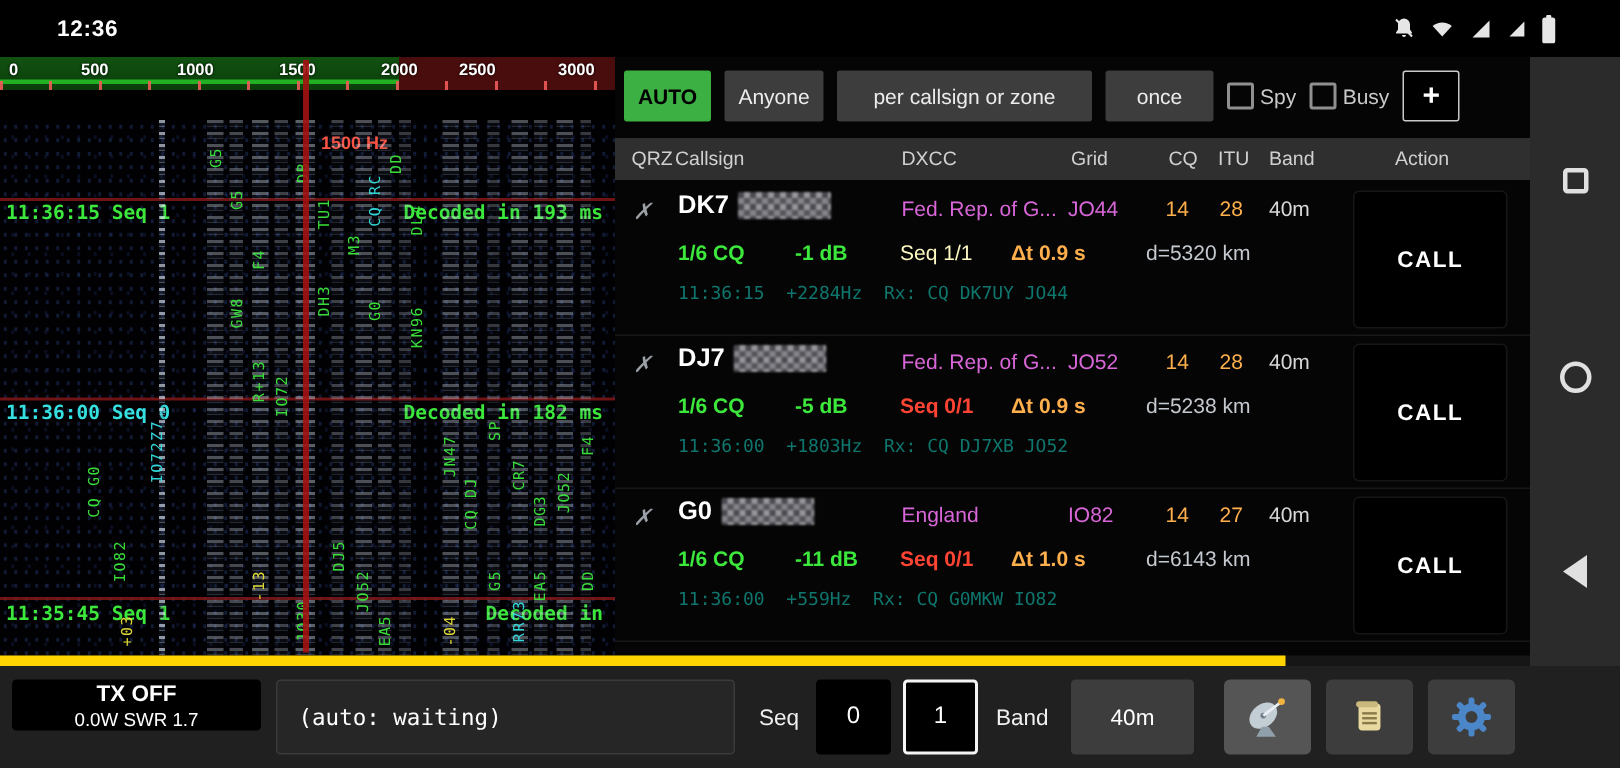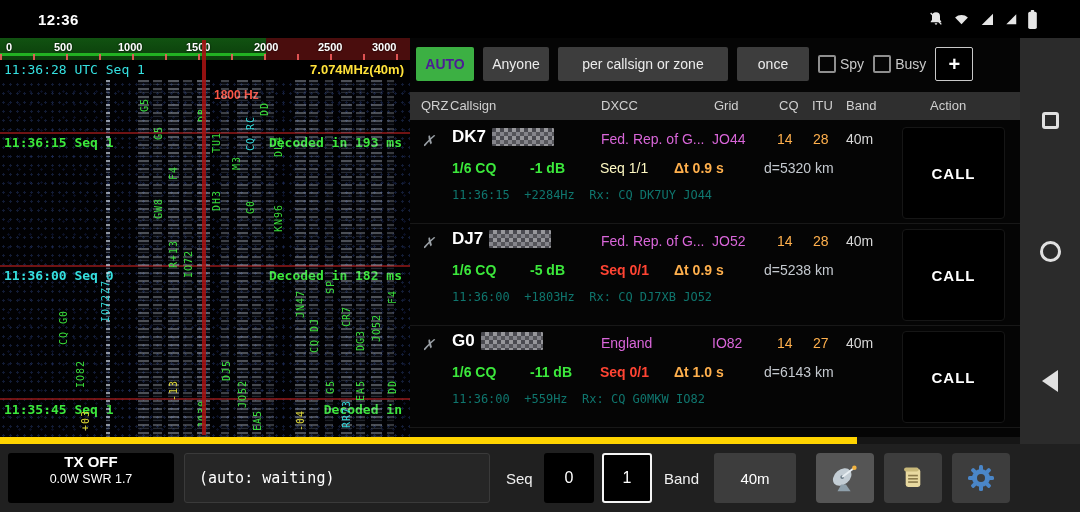--- a/index.html
+++ b/index.html
@@ -33,21 +33,21 @@
   .trow{position:absolute;font:13px "DejaVu Sans Mono",monospace;font-weight:700}
   .trow.g{color:#3ce83c}.trow.c{color:#35e0e0}
   .drow{position:absolute;right:8px;font:13px "DejaVu Sans Mono",monospace;color:#3ce83c;font-weight:700}
   #cursorlbl{position:absolute;left:214px;top:8px;color:#ff5544;font-size:12px;font-weight:700}
   #vline{position:absolute;left:202px;top:2px;width:4px;height:calc(100% - 4px);background:#a31212;opacity:.9}
 
   
   #dp{position:absolute;left:410px;top:38px;width:610px;height:399px;background:#050505}
   #toolbar{position:absolute;left:6px;top:8px;height:36px;display:flex;align-items:center;gap:9px}
   .tbtn{height:34px;display:flex;align-items:center;justify-content:center;background:#3d3d3d;color:#ececec;font-size:14px;border-radius:2px}
-  #btn-auto{width:58px;background:#3cb043;color:#4c1d95;font-weight:700}
+  #btn-auto{width:58px;background:#3cb043;color:#000000;font-weight:700}
   #btn-anyone{width:66px}
   #btn-once{width:72px}
   #btn-filter{width:170px}
   .chk{display:flex;align-items:center;gap:4px;color:#c9c9c9;font-size:14px}
   .box{width:18px;height:18px;border:2px solid #8f8f8f;border-radius:2px;background:transparent}
   #btn-add{width:38px;height:34px;background:#000;border:1px solid #c9c9c9;color:#fff;font-size:20px;font-weight:700}
   #dheader{position:absolute;left:0;top:54px;width:610px;height:28px;background:#2f2f2f}
   .hc{position:absolute;top:0;line-height:28px;color:#d0d0d0;font-size:13px}
   #rows{position:absolute;left:0;top:84px;width:610px}
   .row{position:relative;width:610px;height:102px;border-bottom:1px solid #181818;background:#050505}
@@ -75,21 +75,21 @@
   #nav{position:absolute;left:1020px;top:38px;width:60px;height:406px;background:#2b2b2b;display:flex;flex-direction:column;align-items:center}
   .nav-sq{margin-top:74px;width:17px;height:17px;border:3px solid #e0e0e0;border-radius:3px}
   .nav-ci{margin-top:112px;width:21px;height:21px;border:3px solid #e0e0e0;border-radius:50%}
   .nav-tr{margin-top:108px;width:0;height:0;border-top:11px solid transparent;border-bottom:11px solid transparent;border-right:16px solid #e0e0e0}
 
   
   #progress{position:absolute;left:0;top:437px;width:1020px;height:7px;background:#161616}
   #progress-fill{width:84%;height:100%;background:#ffd400}
   #bottom{position:absolute;left:0;top:444px;width:1080px;height:68px;background:#202020}
   #bottom>*{position:absolute}
-  #tx-btn{left:8px;top:9px;width:166px;height:50px;background:#000;border-radius:3px;display:flex;flex-direction:column;align-items:center;color:#fff;cursor:pointer}
+  #tx-btn{left:8px;top:9px;width:166px;height:34px;background:#000;border-radius:3px;display:flex;flex-direction:column;align-items:center;justify-content:center;color:#fff;cursor:pointer}
   #tx-btn .l1{font-size:15px;font-weight:700}
   #tx-btn .l2{font-size:12.5px;margin-top:2px}
   #auto-panel{left:184px;top:9px;width:306px;height:50px;background:#262626;border:1px solid #3a3a3a;border-radius:3px;display:flex;align-items:center;padding-left:14px;color:#fff;font:15px "DejaVu Sans Mono",monospace}
   .bb-label{top:0;height:68px;display:flex;align-items:center;color:#f0f0f0;font-size:15px}
   #seq-label{left:506px}
   #band-label{left:664px}
   #seq0{left:544px;top:9px;width:50px;height:50px;background:#000;border-radius:3px;color:#fff;font-size:16px;display:flex;align-items:center;justify-content:center;cursor:pointer}
   #seq1{left:602px;top:9px;width:50px;height:50px;background:#000;border:2px solid #f5f5f5;border-radius:3px;color:#fff;font-size:16px;display:flex;align-items:center;justify-content:center;cursor:pointer}
   #band-btn{left:714px;top:9px;width:82px;height:50px;background:#3d3d3d;border-radius:3px;color:#fff;font-size:15px;display:flex;align-items:center;justify-content:center;cursor:pointer}
   .icon-btn{top:9px;width:58px;height:50px;border-radius:4px;display:flex;align-items:center;justify-content:center;cursor:pointer}
@@ -129,38 +129,34 @@
   <div id="wf">
     <div id="scale">
       <div class="gz"></div>
       <div class="spec-line"></div>
       <div class="ticks"></div>
       <span class="ft" style="left:6px">0</span>
       <span class="ft" style="left:54px">500</span>
       <span class="ft" style="left:118px">1000</span>
       <span class="ft" style="left:186px">1500</span>
       <span class="ft" style="left:254px">2000</span>
-      <span class="ft" style="left:318px">2500</span>
+      <span class="ft" style="left:306px">2500</span>
       <span class="ft" style="left:372px">3000</span>
-    </div>
-    <div id="utcrow">
-      <span id="utc">11:36:28 UTC Seq 1</span>
-      <span id="freql">7.074MHz(40m)</span>
     </div>
     <div id="wfc">
       <div class="hline" style="top:52px"></div>
       <div class="hline" style="top:185px"></div>
       <div class="hline" style="top:318px"></div>
       <span class="trow g" style="left:4px;top:55px">11:36:15 Seq 1</span>
       <span class="drow" style="top:55px">Decoded in 193 ms</span>
       <span class="trow c" style="left:4px;top:188px">11:36:00 Seq 0</span>
       <span class="drow" style="top:188px">Decoded in 182 ms</span>
       <span class="trow g" style="left:4px;top:322px">11:35:45 Seq 1</span>
       <span class="drow" style="top:322px">Decoded in</span>
-      <span id="cursorlbl">1800 Hz</span>
+      <span id="cursorlbl">1500 Hz</span>
     <div class="trace" style="left: 106px; width: 4px; opacity: 0.95;"></div>
         <div class="trace" style="left: 138px; width: 11px; opacity: 0.5;"></div>
         <div class="trace" style="left: 153px; width: 9px; opacity: 0.45;"></div>
         <div class="trace" style="left: 168px; width: 11px; opacity: 0.55;"></div>
         <div class="trace" style="left: 183px; width: 9px; opacity: 0.4;"></div>
         <div class="trace" style="left: 197px; width: 13px; opacity: 0.6;"></div>
         <div class="trace" style="left: 221px; width: 8px; opacity: 0.4;"></div>
         <div class="trace" style="left: 237px; width: 11px; opacity: 0.5;"></div>
         <div class="trace" style="left: 252px; width: 9px; opacity: 0.45;"></div>
         <div class="trace" style="left: 266px; width: 8px; opacity: 0.35;"></div>

